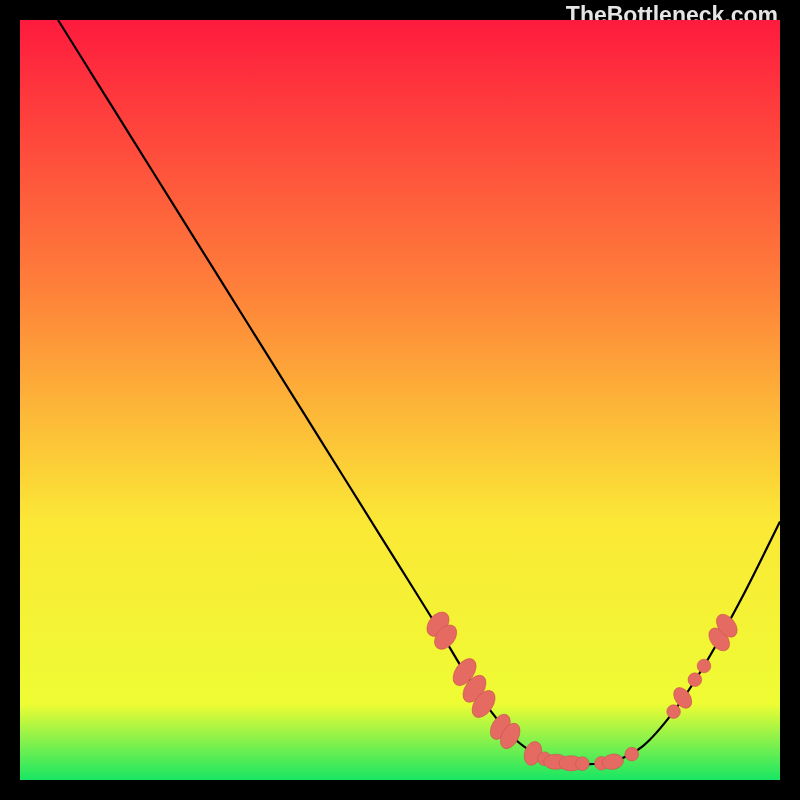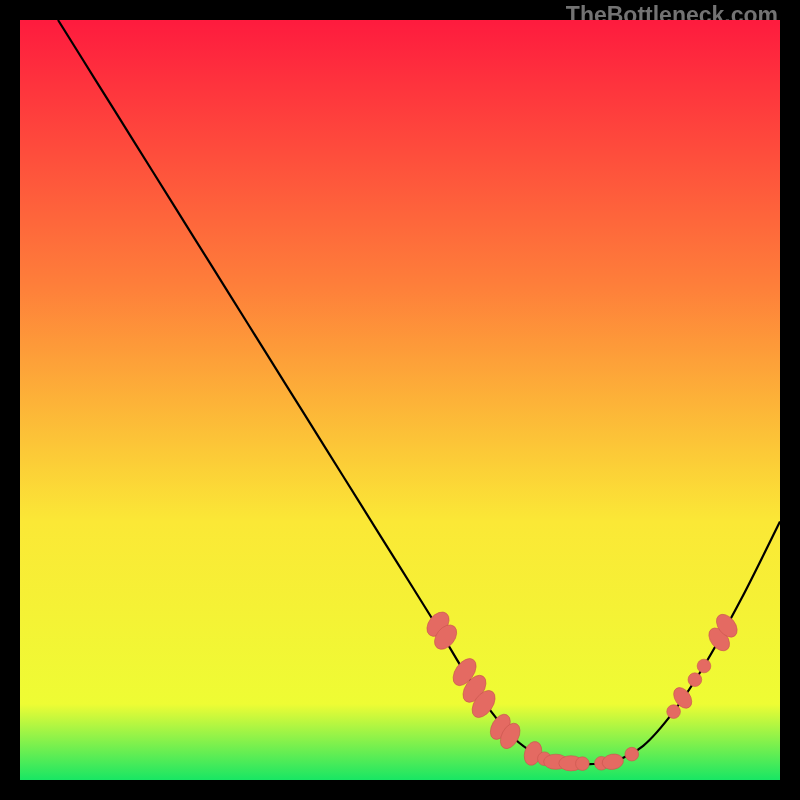--- a/index.html
+++ b/index.html
@@ -19,21 +19,21 @@
     width: 760px;
     height: 760px;
   }
   .watermark {
     position: absolute;
     top: 2px;
     right: 22px;
     font-family: Arial, Helvetica, sans-serif;
     font-size: 23px;
     font-weight: bold;
-    color: #737373;
+    color: #e5e5e5;
     letter-spacing: 0px;
   }
   svg { display: block; }
 </style>
 </head>
 <body>
 
 <div class="watermark">TheBottleneck.com</div>
 
 <div class="frame">

